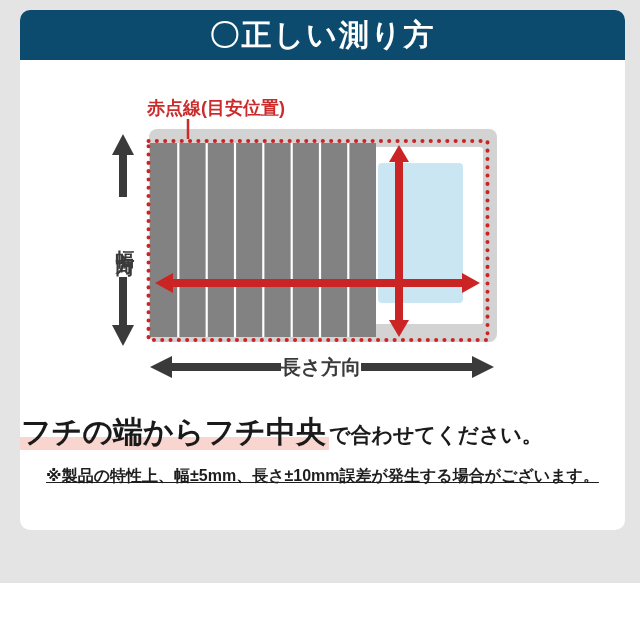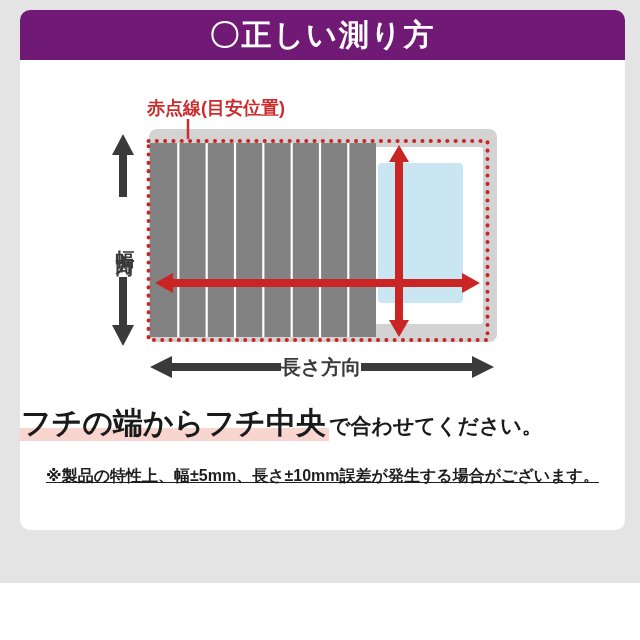--- a/index.html
+++ b/index.html
@@ -58,21 +58,21 @@
     writing-mode: vertical-rl;
     text-orientation: upright;
     font-size: 19px;
     font-weight: bold;
     color: #3a3a3a;
     letter-spacing: 4px;
     text-align: center;
   }
   .sentence {
     position: absolute;
-    left: 20px; top: 401px;
+    left: 20px; top: 410px;
     width: 490px;
     text-align: left;
     line-height: 44px;
     white-space: nowrap;
     color: #1a1a1a;
   }
   .sentence .hl {
     font-size: 30px;
     font-weight: bold;
     background: linear-gradient(to bottom, transparent 62%, #f8d6cf 62%);
@@ -96,21 +96,21 @@
   }
 </style>
 </head>
 <body>
 
 <div class="page">
   <div class="page-bottom-strip"></div>
 
   <div class="card"></div>
 
-  <div class="banner" style="background: #701a75;">
+  <div class="banner" style="background: #0c4a6e;">
     <span>〇正しい測り方</span>
   </div>
 
   <svg class="diagram-svg" viewBox="0 85 640 315">
 
     <g>
       <rect x="149" y="129" width="348" height="213" rx="8" fill="#d3d3d3"></rect>
       <rect x="163" y="147" width="320" height="177" rx="3" fill="#ffffff"></rect>
       <rect x="378" y="163" width="85" height="140" rx="4" fill="#c9e6f2"></rect>
     </g>

